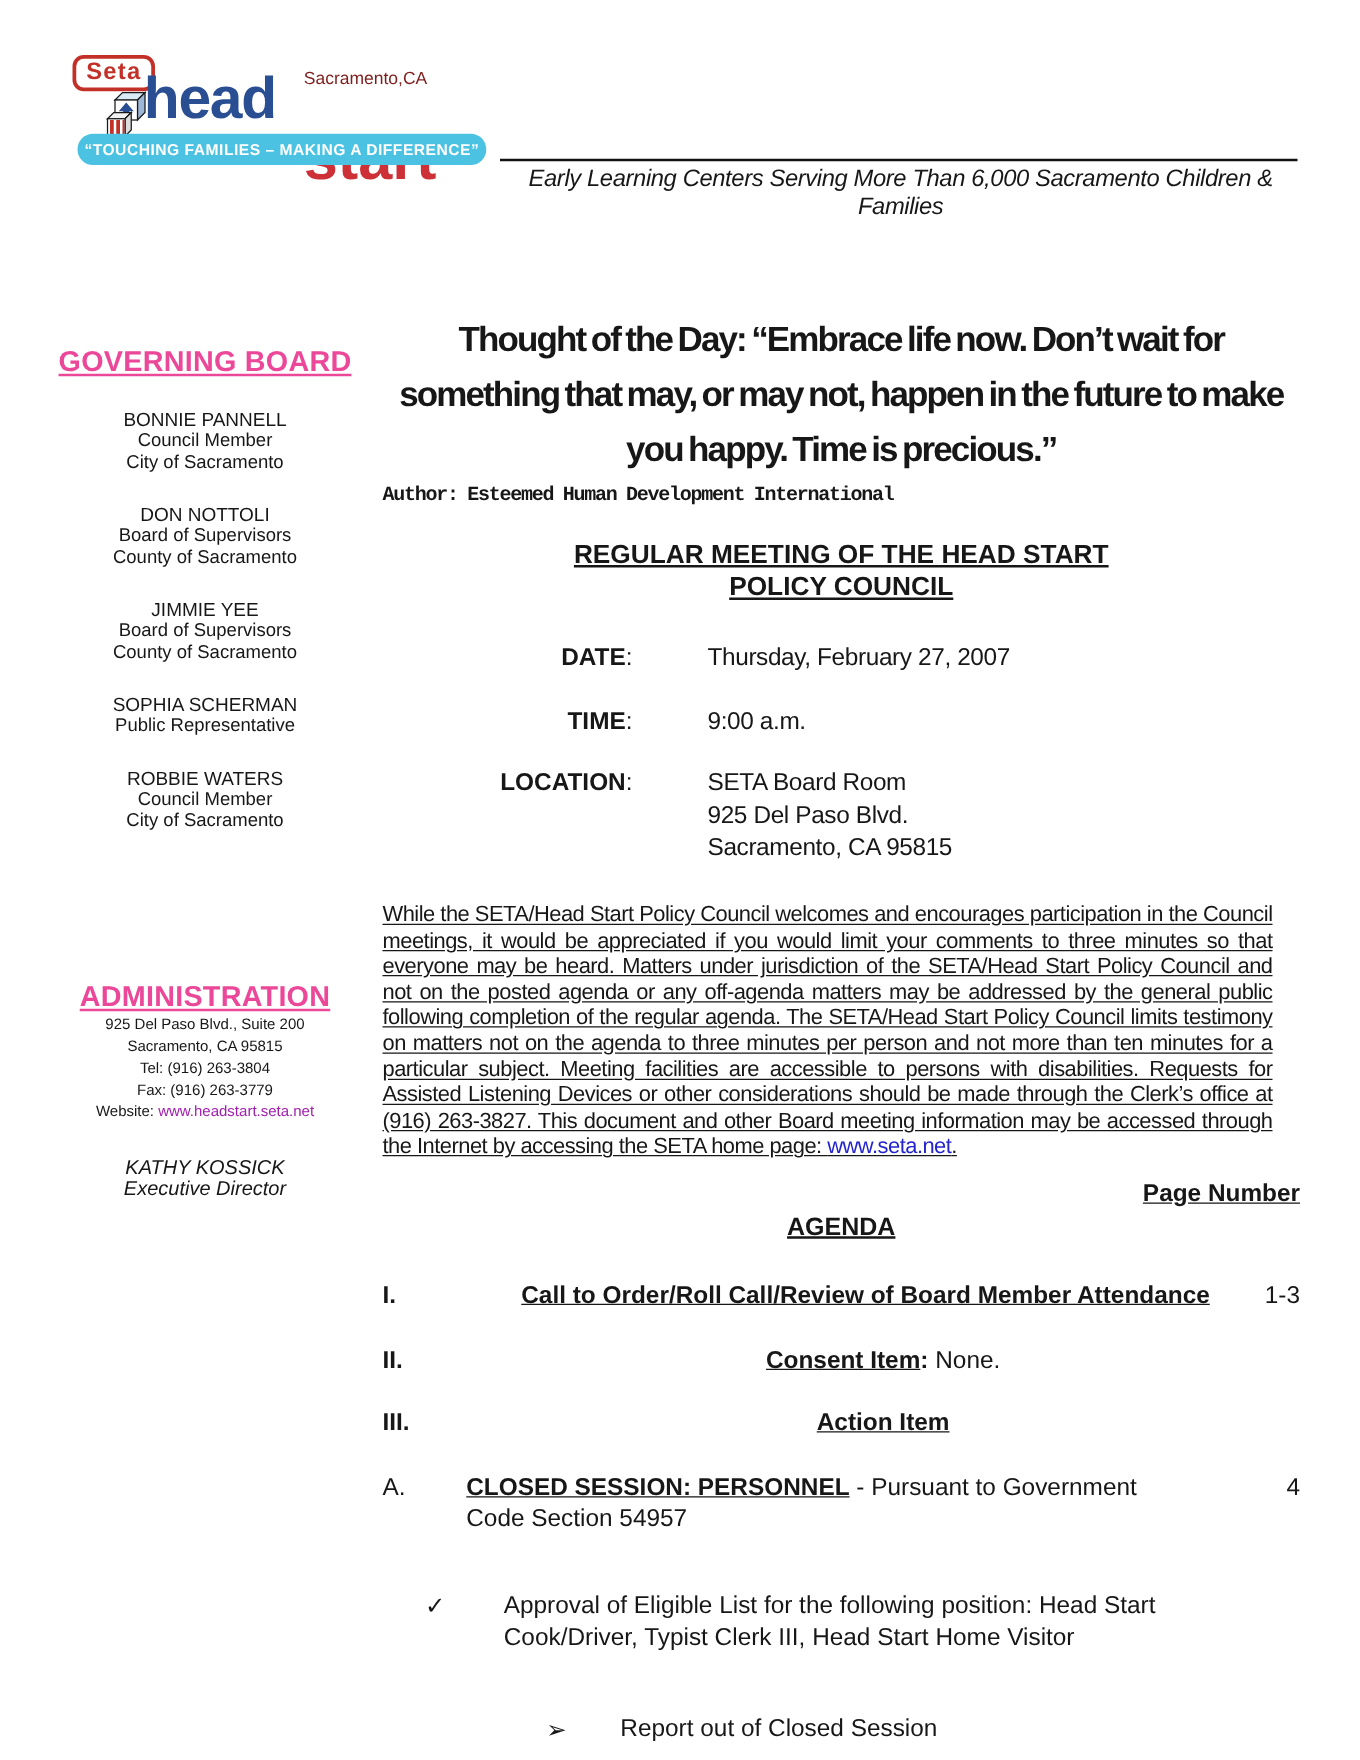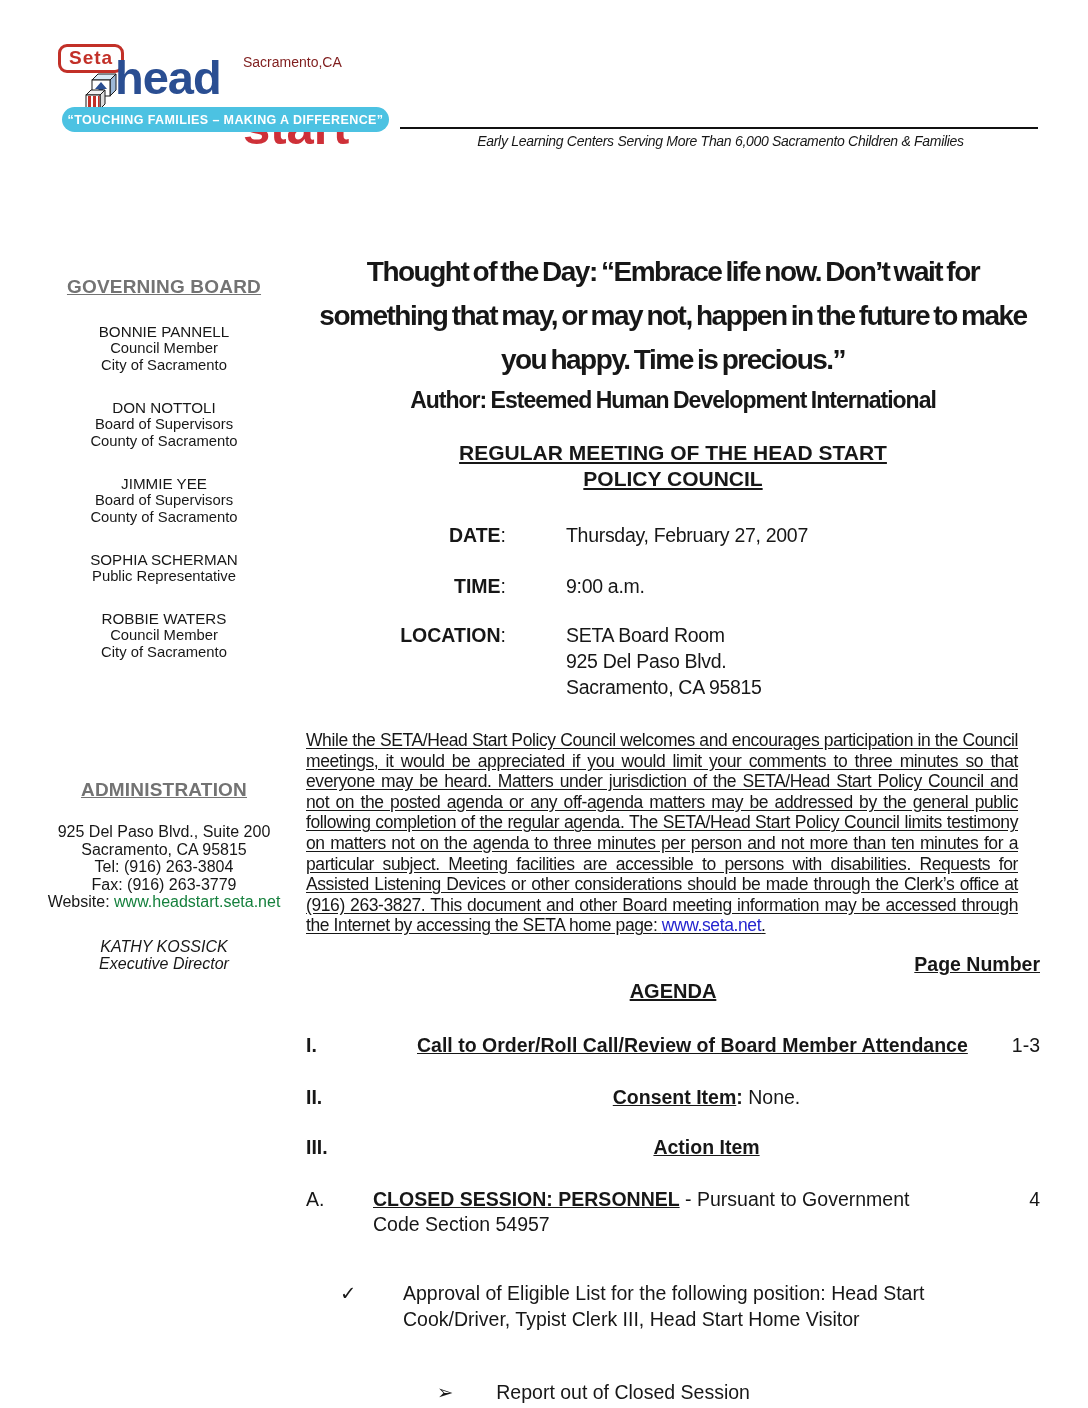--- a/index.html
+++ b/index.html
@@ -26,45 +26,45 @@
     color:#ce3038; letter-spacing:0px;margin-top:35px;
   }
   .logo-banner {
     position:absolute; left:7px; top:69px; width:327px; height:25px; border-radius:13px;
     background:#4cc2e2; color:#ffffff; font-weight:bold; font-size:12.5px;
     display:flex; align-items:center; justify-content:center; letter-spacing:0.4px;
   }
   .header-divider { position:absolute; left:400px; top:127px; width:638px; border-top:2px solid #111; }
   .tagline {
     position:absolute; left:403px; top:133px; width:635px; text-align:center;
-    font-style:italic; font-size:14px; letter-spacing:-0.3px;
+    font-style:italic; font-size:19px; letter-spacing:-0.3px;
   }
 
   
   .sidebar { position:absolute; left:38px; top:270px; width:252px; text-align:center; }
   .sb-title {
-    color:#737373; font-weight:bold; font-size:19px; text-decoration:underline;
+    color:#ec4899; font-weight:bold; font-size:23px; text-decoration:underline;
     margin-top:6px; letter-spacing:0.2px;
   }
   .sb-title.admin { margin-top:118px; }
   .member { margin-top:25px; font-size:14.8px; line-height:17px; }
   .member .m-name { font-size:15.2px; }
-  .sb-address { margin-top:22px; font-size:16px; line-height:17.5px; }
-  .sb-link { color:#15803d; cursor:pointer; }
+  .sb-address { font-size:12px; line-height:17.5px; }
+  .sb-link { color:#a21caf; cursor:pointer; }
   .staff { margin-top:27px; font-size:16px; line-height:17px;font-style:italic; }
 
   
   .main { position:absolute; left:306px; top:250px; width:734px; }
   .thought {
     text-align:center; font-weight:bold; font-size:28px; line-height:44px;
     letter-spacing:-1.5px; word-spacing:-2px;
   }
   .author {
-    text-align:center; font-weight:bold; font-size:23px; margin-top:5px;
-    letter-spacing:-1px; word-spacing:-1px;
+    text-align:left; font-weight:bold; font-size:16px; margin-top:5px;
+    letter-spacing:-1px; word-spacing:-1px;font-family:Liberation Mono, monospace;
   }
   .mtitle { text-align:center; font-weight:bold; font-size:21px; line-height:26px; margin-top:26px; }
   .mtitle span { text-decoration:underline; }
   .details { margin-top:30px; }
   .drow { display:flex; }
   .drow.r2 { margin-top:25px; }
   .drow.r3 { margin-top:23px; }
   .dlabel { width:200px; text-align:right; font-size:19.5px; line-height:26px; }
   .dlabel b { font-weight:bold; }
   .dgap { width:60px; }

